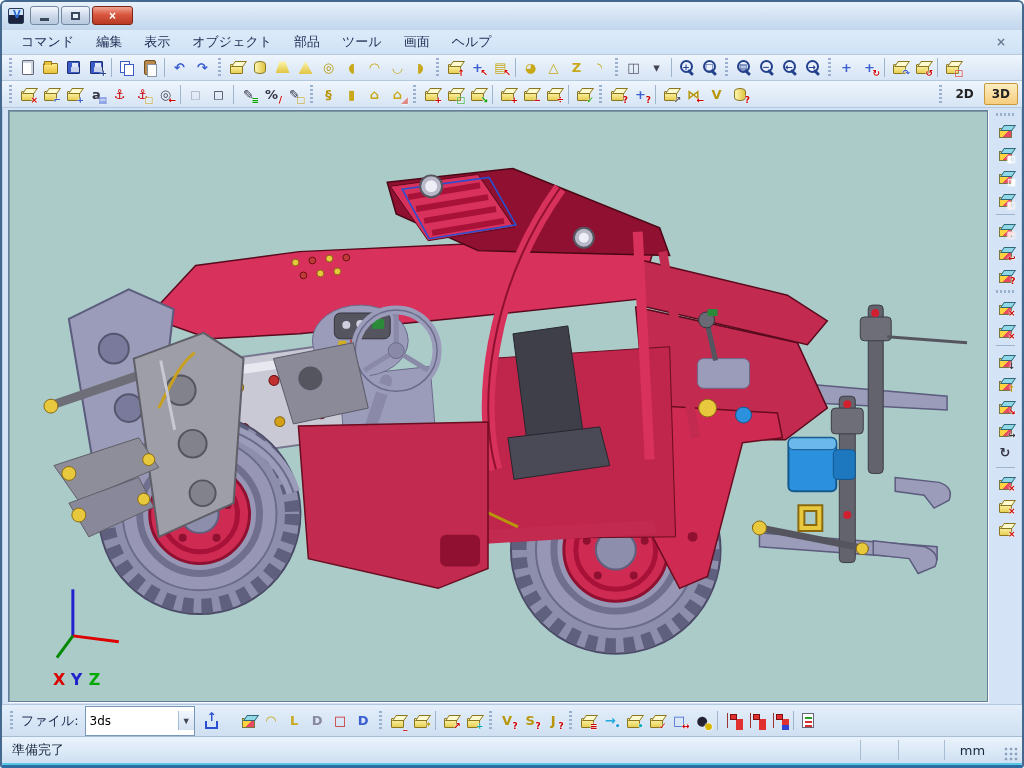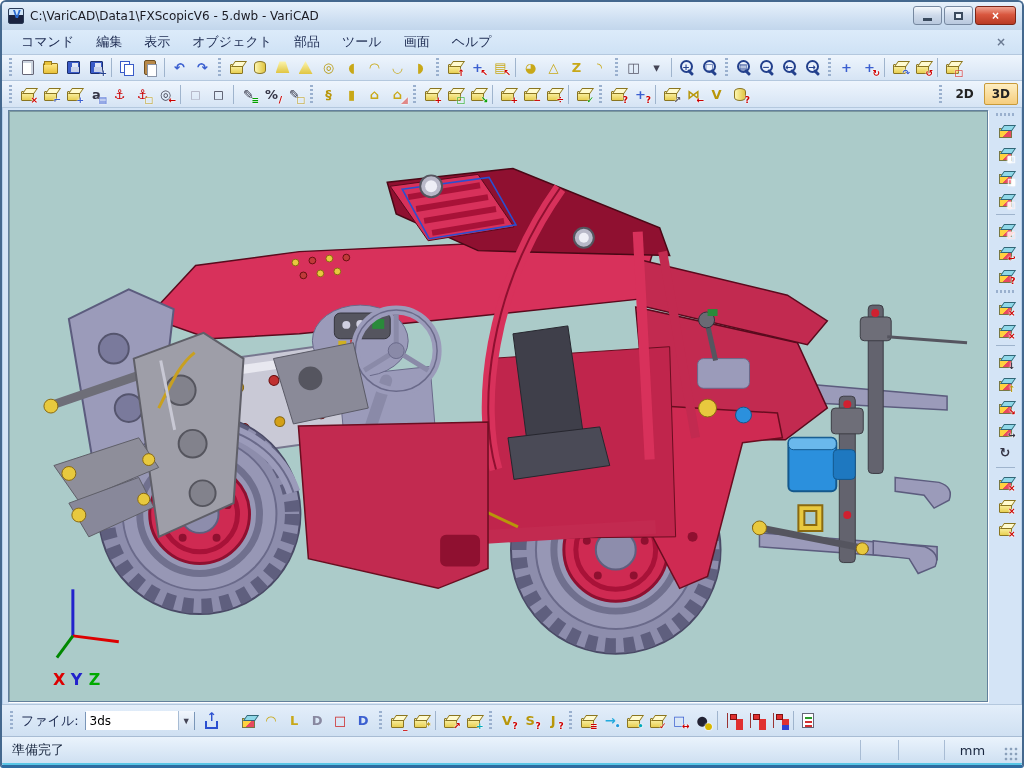--- a/index.html
+++ b/index.html
@@ -74,21 +74,21 @@
               box-shadow:inset 1px 1px 0 rgba(40,60,80,.35), 1px 1px 0 #fff; background:#abcbc9; position:relative; }
   .viewport svg { display:block; width:100%; height:100%; }
   .rightrail { width:34px; flex:0 0 auto; display:flex; flex-direction:column; align-items:center; padding-top:2px; }
   .rightrail .tb-grip { width:19px; height:3px; margin:3px 0;
                         background-image:repeating-linear-gradient(90deg,#9ab0ce 0 2px, transparent 2px 4px); }
   .rightrail .tb-sep { width:19px; height:1px; margin:3px 0; }
   
   .cmdbar { height:32px; display:flex; align-items:center; padding:0 4px;
             background:linear-gradient(#e3eefa,#cfe0f2); border-top:1px solid #b4c8de; }
   .cmd-label { font-size:13px; color:#1c2a50; margin:0 6px 0 4px; white-space:nowrap; }
-  .combo { display:flex; align-items:center; border:1px solid #7a96b8; background:#fff; height:18px; }
+  .combo { display:flex; align-items:center; border:1px solid #7a96b8; background:#fff; height:30px; }
   .combo input { border:none; outline:none; width:92px; height:19px; font:12px "DejaVu Sans",sans-serif; padding:0 4px; }
   .combo-caret { width:16px; height:19px; border:none; border-left:1px solid #a8bcd4;
                  background:linear-gradient(#f2f7fd,#d4e2f2); font-size:9px; color:#445; }
   .export-btn { width:22px; height:22px; margin-left:6px; border:none; background:transparent; position:relative; }
   .export-btn .box { position:absolute; left:4px; bottom:3px; width:13px; height:8px; border:2px solid #2a4fd0; border-top:none; }
   .export-btn .arr { position:absolute; left:0; top:0; width:100%; text-align:center; font:bold 12px "DejaVu Sans",sans-serif; color:#2a4fd0; }
   
   .statusbar { height:29px; display:flex; align-items:center; padding:0 2px 0 10px;
                background:linear-gradient(#eaf3fc,#cfe0f2); border-top:1px solid #a8bcd4;
                font-size:13px; color:#18263e; border-bottom:2px solid #58c6e6; border-radius:0 0 2px 2px; }
@@ -99,21 +99,20 @@
                  background-image:radial-gradient(circle at 2px 2px,#8aa0ba 1.5px,transparent 1.6px);
                  background-size:5px 5px; }
 </style>
 </head>
 <body>
 
 <div class="window">
 
   <div class="titlebar">
     <span class="app-icon"></span>
-    <span class="title-text">C:\VariCAD\Data1\FXScopicV6 - 5.dwb - VariCAD</span>
     <span class="win-btns">
       <button class="wbtn">
           <span class="glyph-min"></span>
         </button>
       <button class="wbtn">
           <span class="glyph-restore"></span>
         </button>
       <button class="wbtn wbtn-close">
           <span>×</span>
         </button>

